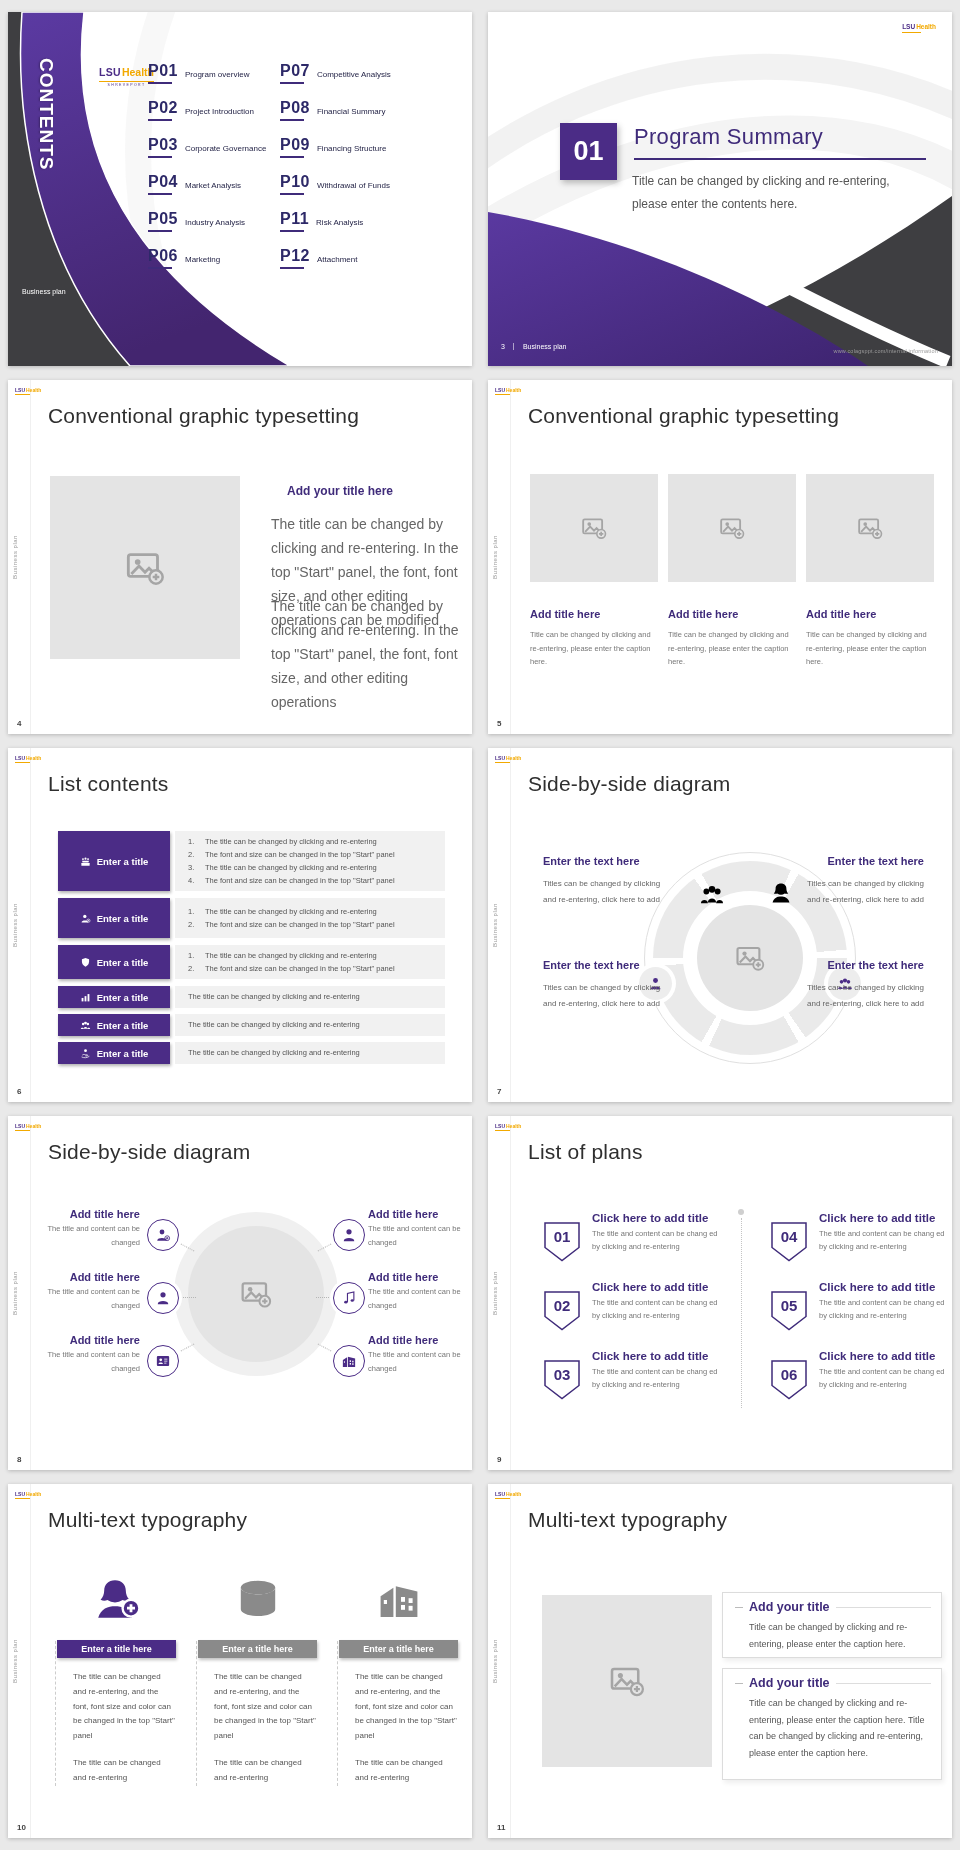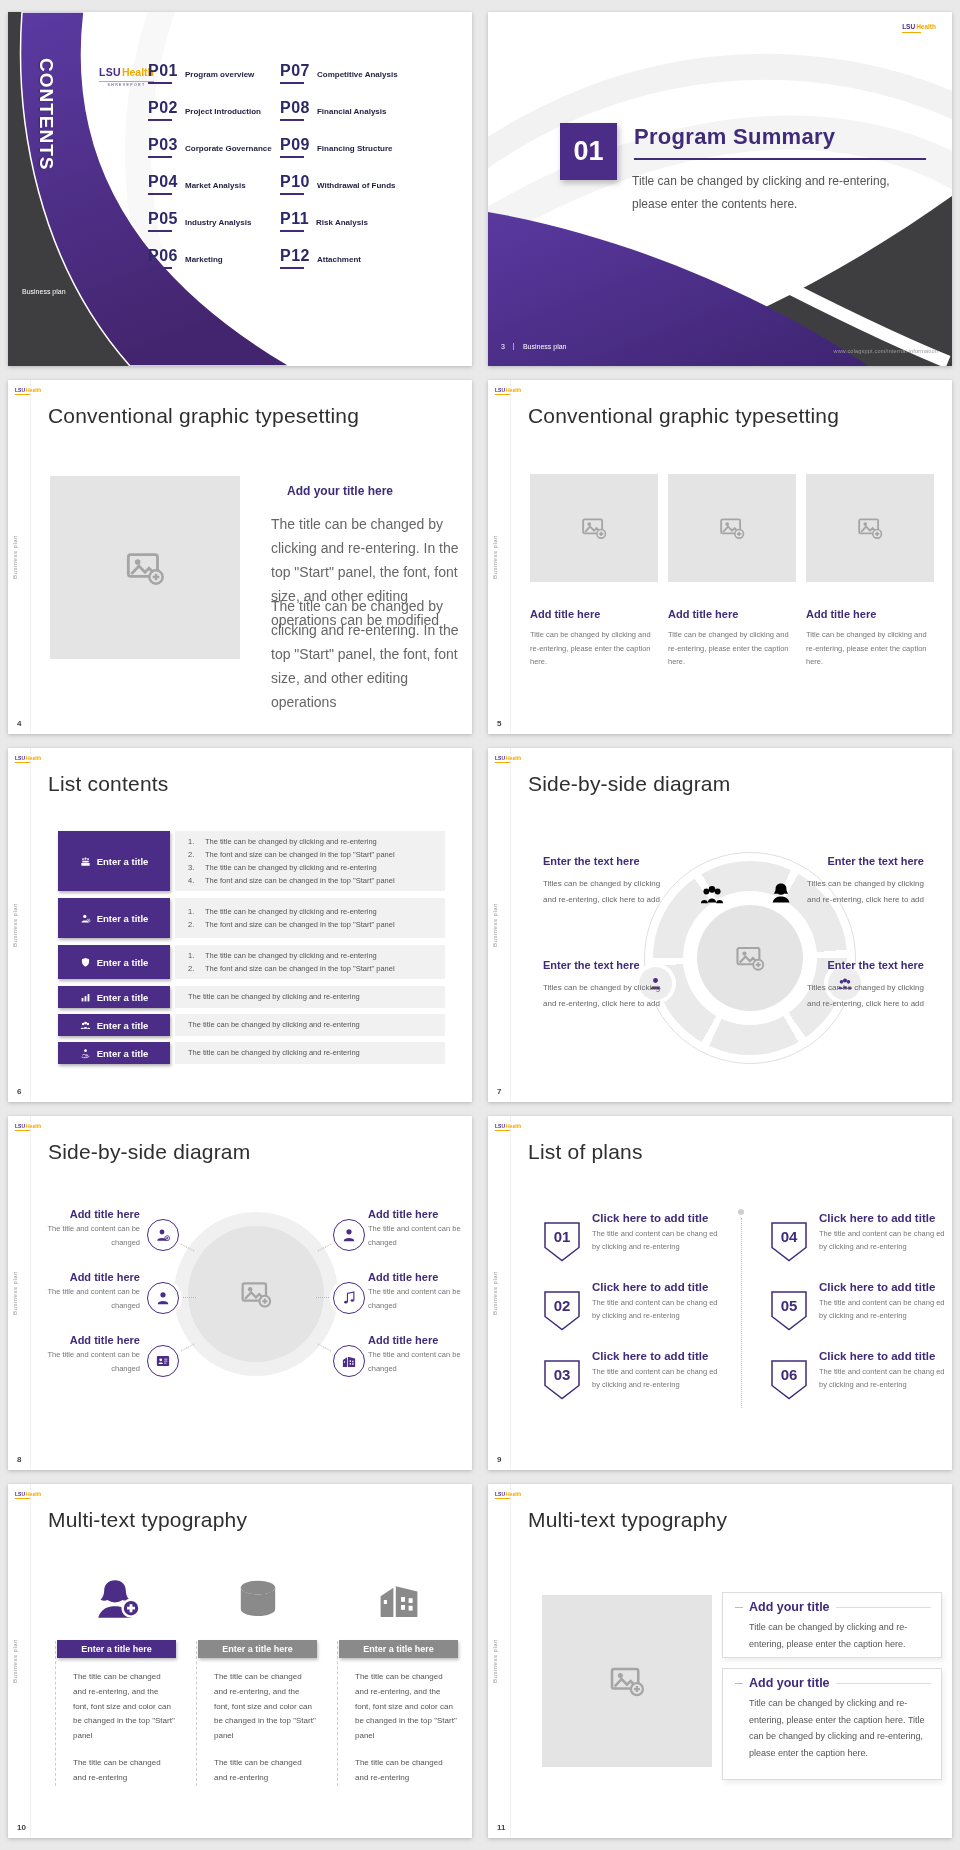--- a/index.html
+++ b/index.html
@@ -26,28 +26,28 @@
   
   .s1-vtitle{position:absolute;left:27px;top:46px;writing-mode:vertical-rl;color:#fff;font-size:19px;font-weight:700;letter-spacing:1px;text-shadow:0 1px 2px rgba(0,0,0,.3)}
   .s1-logo{position:absolute;left:91px;top:50px;text-align:center}
   .s1-logo .ml-lsu{font-size:10.5px;font-weight:900;letter-spacing:.3px}
   .s1-logo .ml-health{font-size:10.5px;font-weight:800}
   .s1-logo-city{font-size:3.5px;color:var(--purple);letter-spacing:1.4px;border-top:.5px solid var(--gold);margin-top:1px;padding-top:1px}
   .toc-col{position:absolute;top:50px;display:flex;flex-direction:column;gap:14px}
   .toc-entry{display:flex;align-items:center;height:23px}
   .toc-num{font-size:16px;font-weight:800;color:var(--indigo);line-height:1;letter-spacing:.5px}
   .toc-rule{width:24px;height:2.5px;background:var(--purpleDeep);margin-top:3px}
-  .toc-label{font-size:8px;font-weight:700;color:var(--navy);margin-left:7px;margin-top:2px;white-space:nowrap}
+  .toc-label{font-size:8px;font-weight:400;color:var(--navy);margin-left:7px;margin-top:2px;white-space:nowrap}
   .s1-footer{position:absolute;left:14px;top:276px;color:#fff;font-size:7px}
 
   
   .logo-sm{position:absolute;right:16px;top:12px;left:auto;font-size:6.5px;font-weight:800;line-height:1}
   .logo-sm::after{content:"";display:block;height:1px;background:var(--gold);margin-top:1px;width:19px}
   .s2-num{position:absolute;left:72px;top:111px;width:57px;height:57px;background:var(--purple);color:#fff;font-size:27px;font-weight:800;display:flex;align-items:center;justify-content:center;box-shadow:2px 3px 6px rgba(0,0,0,.25)}
-  .s2-title{position:absolute;left:146px;top:112px;font-size:22px;font-weight:700;color:var(--purpleDeep);letter-spacing:.3px}
+  .s2-title{position:absolute;left:146px;top:112px;font-size:22px;font-weight:400;color:var(--purpleDeep);letter-spacing:.3px}
   .s2-rule{position:absolute;left:146px;top:146px;width:292px;height:2px;background:var(--purpleDeep)}
   .s2-cap{position:absolute;left:144px;top:158px;font-size:12px;color:#555;line-height:1.9}
   .s2-footer{position:absolute;left:13px;top:331px;color:#fff;font-size:7px}
   .s2-page{margin-right:9px;padding-right:8px;border-right:.5px solid rgba(255,255,255,.55)}
   .s2-url{position:absolute;right:14px;top:336px;color:#9a9a9a;font-size:5.5px;letter-spacing:.2px}
 
   
   .s3-ph{left:42px;top:96px;width:190px;height:183px}
   .s3-head{position:absolute;left:279px;top:104px;font-size:12px}
   .s3-p{position:absolute;left:263px;width:192px;font-size:14px;color:var(--bodyText);line-height:1.72}
@@ -270,21 +270,21 @@
             <div class="toc-num">P07</div>
             <div class="toc-rule"></div>
           </div>
           <div class="toc-label">Competitive Analysis</div>
         </div>
       <div class="toc-entry">
           <div>
             <div class="toc-num">P08</div>
             <div class="toc-rule"></div>
           </div>
-          <div class="toc-label">Financial Analysis</div>
+          <div class="toc-label">Financial Summary</div>
         </div>
       <div class="toc-entry">
           <div>
             <div class="toc-num">P09</div>
             <div class="toc-rule"></div>
           </div>
           <div class="toc-label">Financing Structure</div>
         </div>
       <div class="toc-entry">
           <div>

